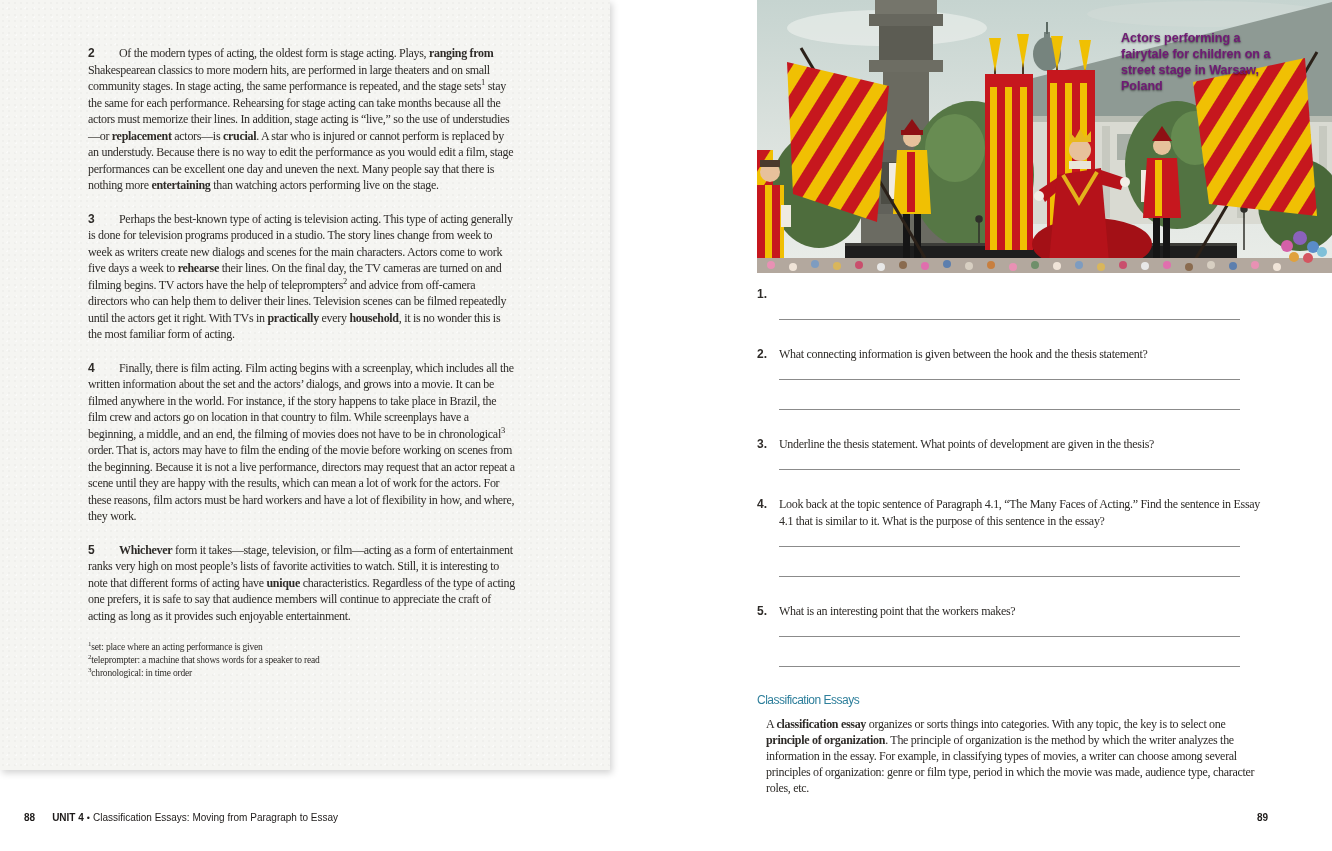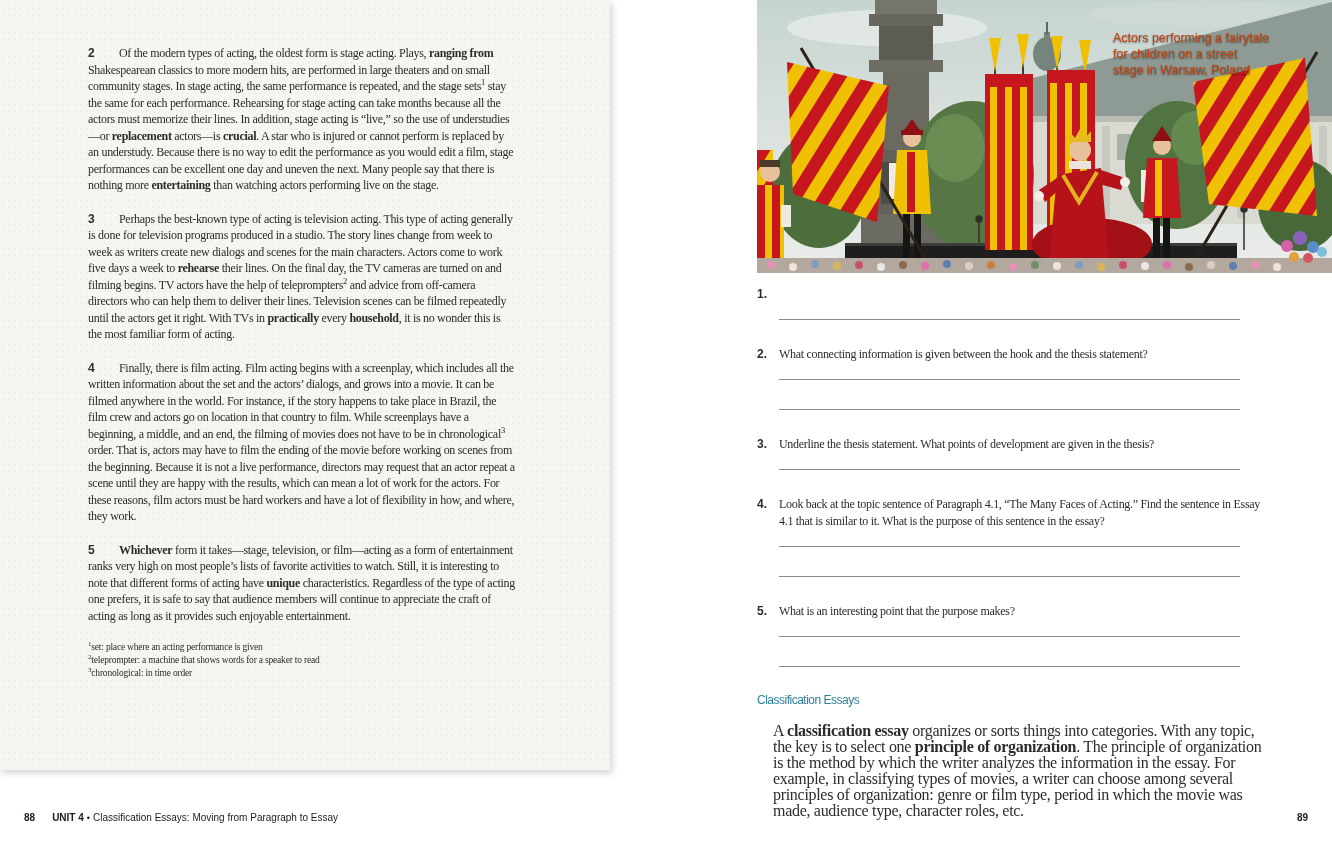--- a/index.html
+++ b/index.html
@@ -24,43 +24,43 @@
   .fn{margin:0;}
   .fn sup{font-size:7px;}
 
   
   .footer{position:absolute;top:812px;font-family:"Liberation Sans",sans-serif;
           font-size:10px;color:#1d1a19;letter-spacing:0;}
   .footer-left{left:24px;}
   .footer-left .pageno{font-weight:bold;margin-right:17px;}
   .footer-left .unit{font-weight:bold;}
   .footer-left .sep{margin:0 3px;font-size:9px;}
-  .footer-right{left:1297px;font-weight:bold;}
+  .footer-right{left:1257px;font-weight:bold;}
 
   
   .photo{position:absolute;left:757px;top:0;width:575px;height:273px;margin:0;}
   .photo svg{display:block;width:575px;height:273px;}
-  .caption{position:absolute;left:356px;top:30px;width:158px;
-           font-family:"Liberation Sans",sans-serif;font-weight:normal;font-size:12.5px;
-           line-height:16px;color:#c2410c;text-shadow:0 1px 2px rgba(0,0,0,.55);}
+  .caption{position:absolute;left:364px;top:30px;width:158px;
+           font-family:"Liberation Sans",sans-serif;font-weight:bold;font-size:12.5px;
+           line-height:16px;color:#701a75;text-shadow:0 1px 2px rgba(0,0,0,.55);}
 
   
   .right-col{position:absolute;left:757px;top:286px;width:512px;}
   .question{margin:0 0 26px;}
   .q-row{display:flex;}
   .qnum{font-family:"Liberation Sans",sans-serif;font-weight:bold;font-size:12px;
         line-height:17px;flex:0 0 22px;letter-spacing:0;}
   .q-text{margin:0;font-size:12px;line-height:17px;letter-spacing:-0.3px;max-width:490px;}
   .q-lines{margin-left:22px;width:461px;}
   .q-line{height:0;border-bottom:1px solid #8b8b8b;margin-top:16px;}
   .q-line + .q-line{margin-top:29px;}
 
   .section-heading{margin:4px 0 9px;font-family:"Liberation Sans",sans-serif;
                    font-weight:400;font-size:12px;color:#2e7f9b;letter-spacing:-0.5px;}
-  .section-body{margin:16px;font-size:16px;line-height:16px;width:502px;letter-spacing:-0.3px;}
+  .section-body{margin:9px;font-size:12px;line-height:16px;width:502px;letter-spacing:-0.3px;}
   .section-body b{font-weight:bold;}
 </style>
 </head>
 <body>
 
 <div class="spread">
 
   <section class="paper">
     <article class="essay">
 
@@ -315,21 +315,21 @@
       </div>
       <div class="q-lines">
         <div class="q-line"></div>
         <div class="q-line"></div>
       </div>
     </div>
 
     <div class="question">
       <div class="q-row">
         <span class="qnum">5.</span>
-        <p class="q-text">What is an interesting point that the purpose makes?</p>
+        <p class="q-text">What is an interesting point that the workers makes?</p>
       </div>
       <div class="q-lines">
         <div class="q-line"></div>
         <div class="q-line"></div>
       </div>
     </div>
 
     <h2 class="section-heading">Classification Essays</h2>
     <p class="section-body">A <b>classification essay</b> organizes or sorts things into categories. With any topic, the key is to select one <b>principle of organization</b>. The principle of organization is the method by which the writer analyzes the information in the essay. For example, in classifying types of movies, a writer can choose among several principles of organization: genre or film type, period in which the movie was made, audience type, character roles, etc.</p>
   </div>

